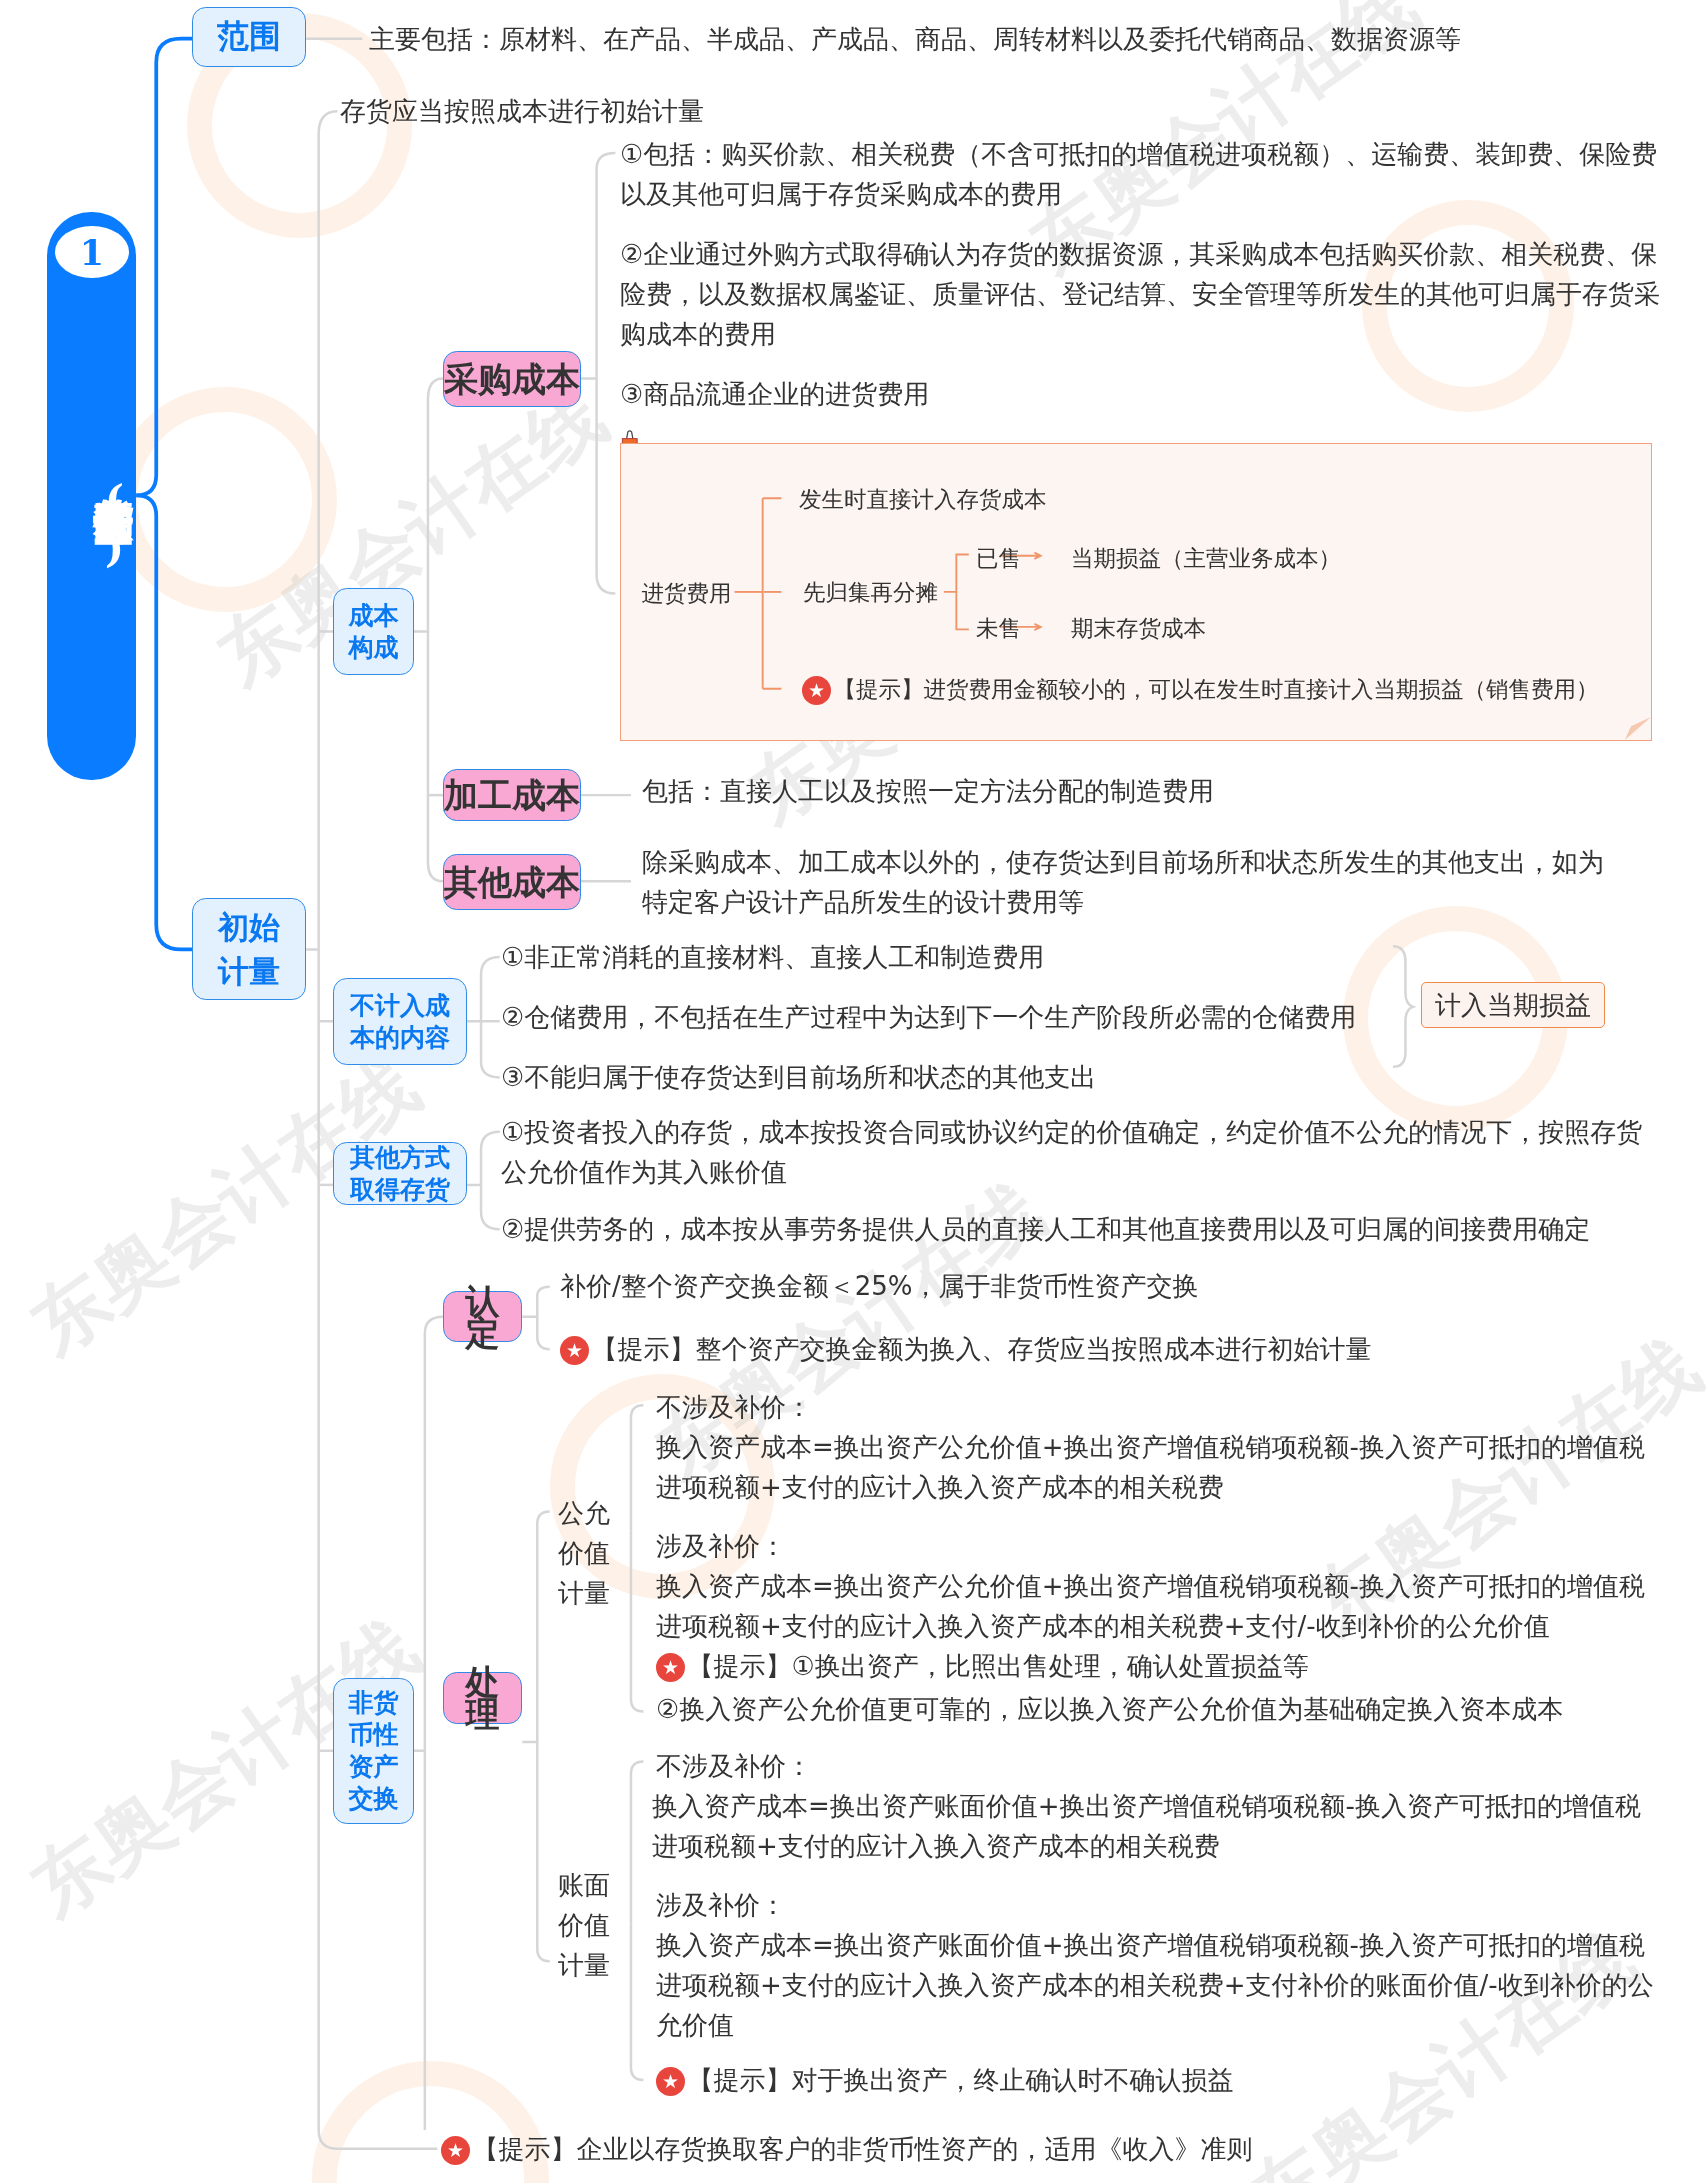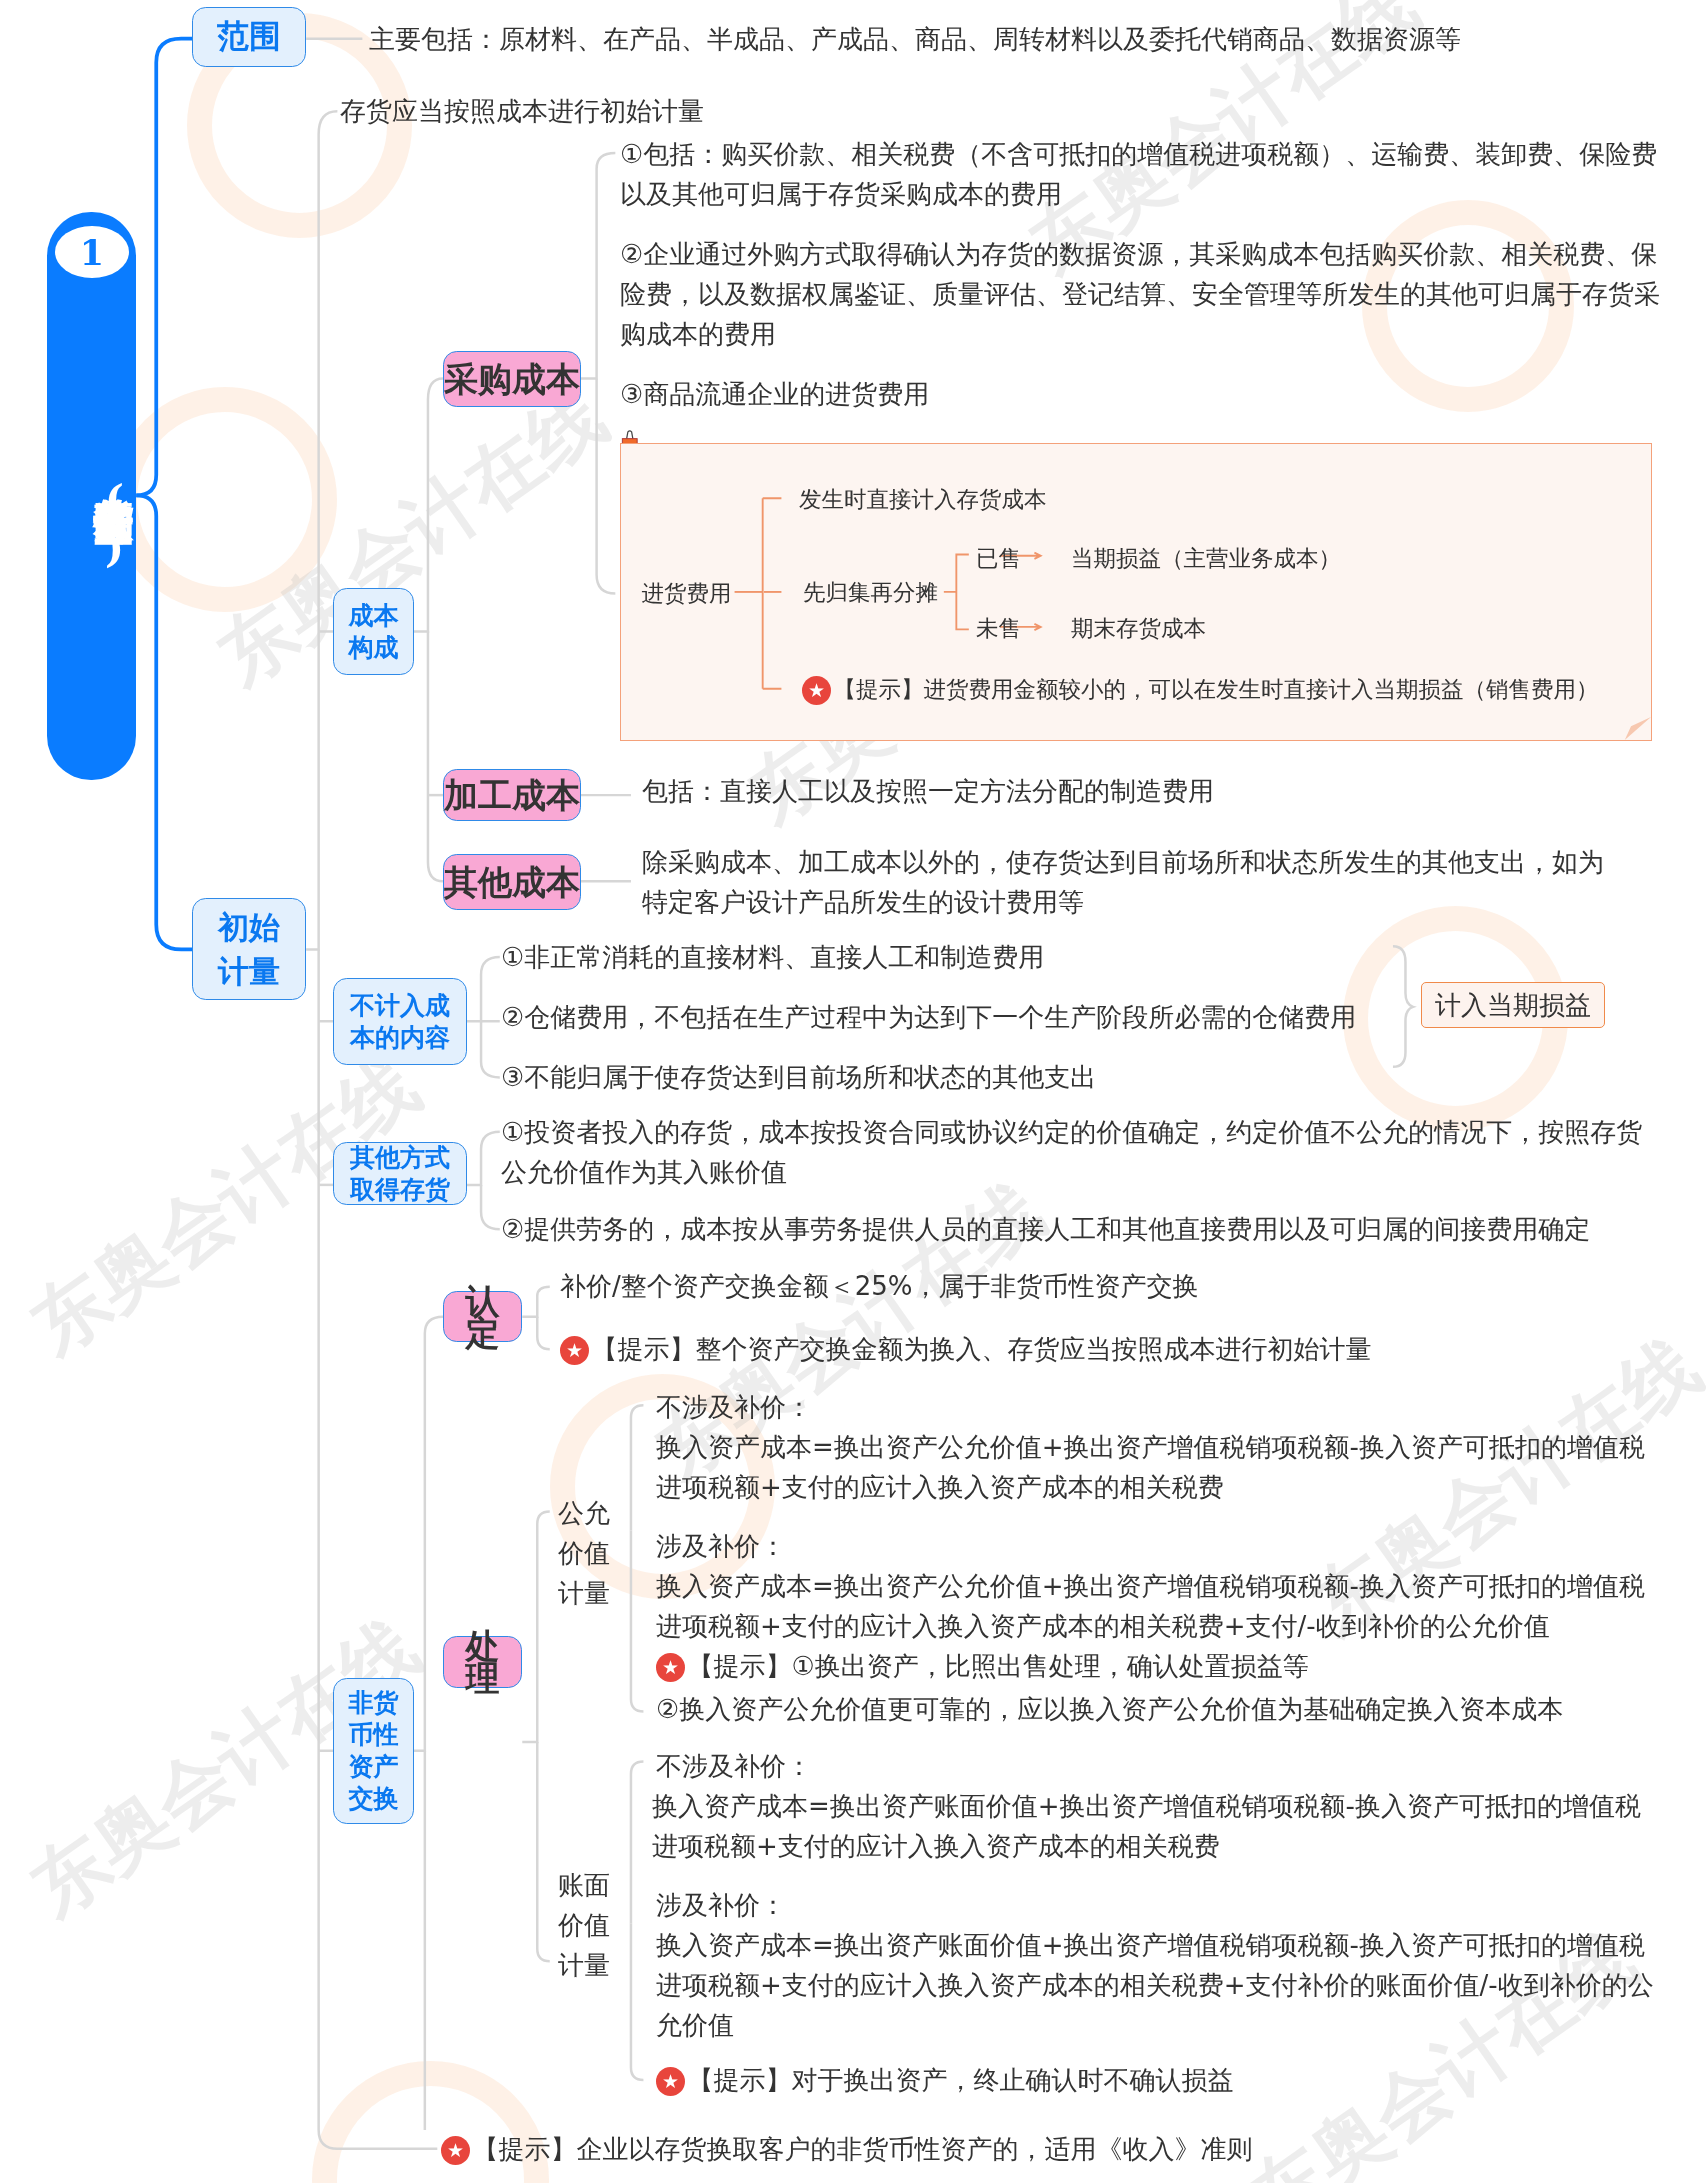--- a/index.html
+++ b/index.html
@@ -148,21 +148,21 @@
 <div class="txt" style="left:501px;top:1209px;">②提供劳务的，成本按从事劳务提供人员的直接人工和其他直接费用以及可归属的间接费用确定</div>
 
 <div class="node l1" style="left:333px;top:1678px;width:81px;height:146px;padding:0 11.2px;font-size:25px;line-height:32px;">非货币性资产交换</div>
 
 <div class="node l2" style="left:443px;top:1291px;width:79px;height:51px;padding:0 13.7px;">认定</div>
 <div class="txt" style="left:560px;top:1266px;">补价/整个资产交换金额＜25%，属于非货币性资产交换</div>
 <div class="txt" style="left:560px;top:1329px;">
   <span class="star">★</span><span>【提示】整个资产交换金额为换入、存货应当按照成本进行初始计量</span>
 </div>
 
-<div class="node l2" style="left:443px;top:1636px;width:79px;height:52px;padding:0 13.7px;">处理</div>
+<div class="node l2" style="left:443px;top:1672px;width:79px;height:52px;padding:0 13.7px;">处理</div>
 
 <div class="txt" style="left:556px;top:1493px;width:56px;white-space:normal;line-height:40px;text-align:center;">公允价值计量</div>
 <div class="txt" style="left:656px;top:1387px;">不涉及补价：</div>
 <div class="txt wrap" style="left:656px;top:1427px;width:999px;">换入资产成本=换出资产公允价值+换出资产增值税销项税额-换入资产可抵扣的增值税进项税额+支付的应计入换入资产成本的相关税费</div>
 <div class="txt" style="left:656px;top:1526px;">涉及补价：</div>
 <div class="txt wrap" style="left:656px;top:1566px;width:999px;">换入资产成本=换出资产公允价值+换出资产增值税销项税额-换入资产可抵扣的增值税进项税额+支付的应计入换入资产成本的相关税费+支付/-收到补价的公允价值</div>
 <div class="txt" style="left:656px;top:1646px;">
   <span class="star">★</span><span>【提示】①换出资产，比照出售处理，确认处置损益等</span>
 </div>
 <div class="txt" style="left:656px;top:1689px;">②换入资产公允价值更可靠的，应以换入资产公允价值为基础确定换入资本成本</div>

